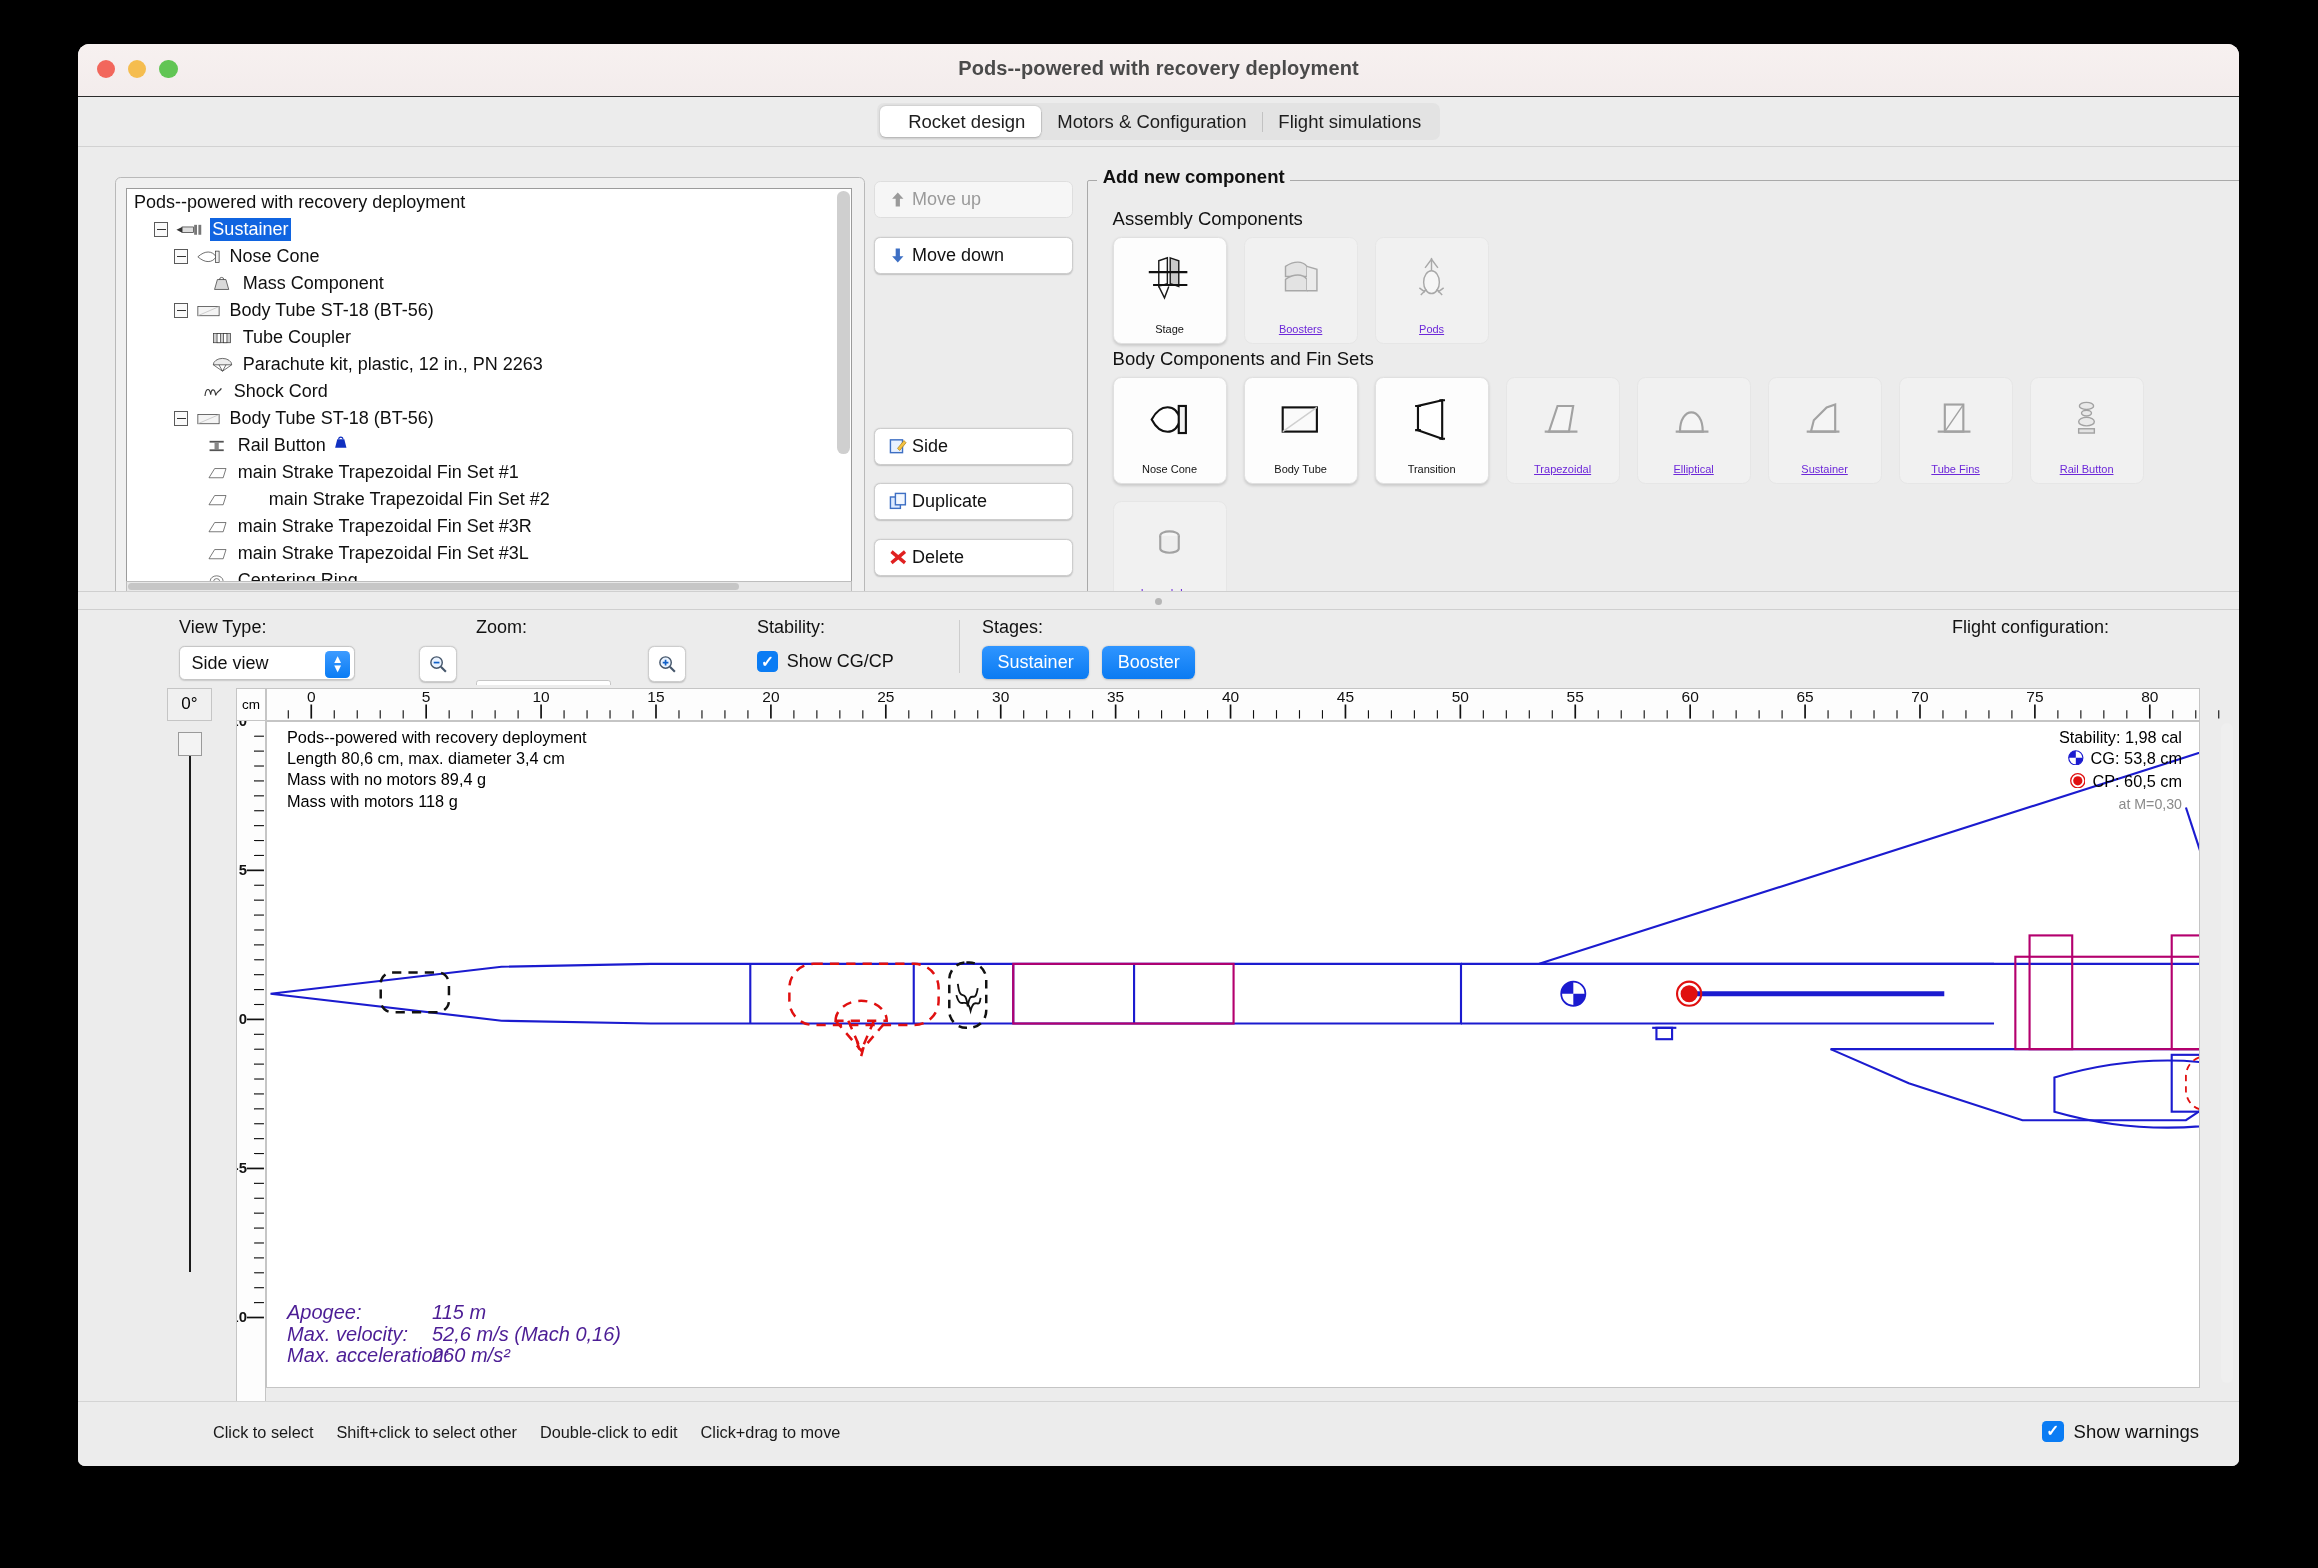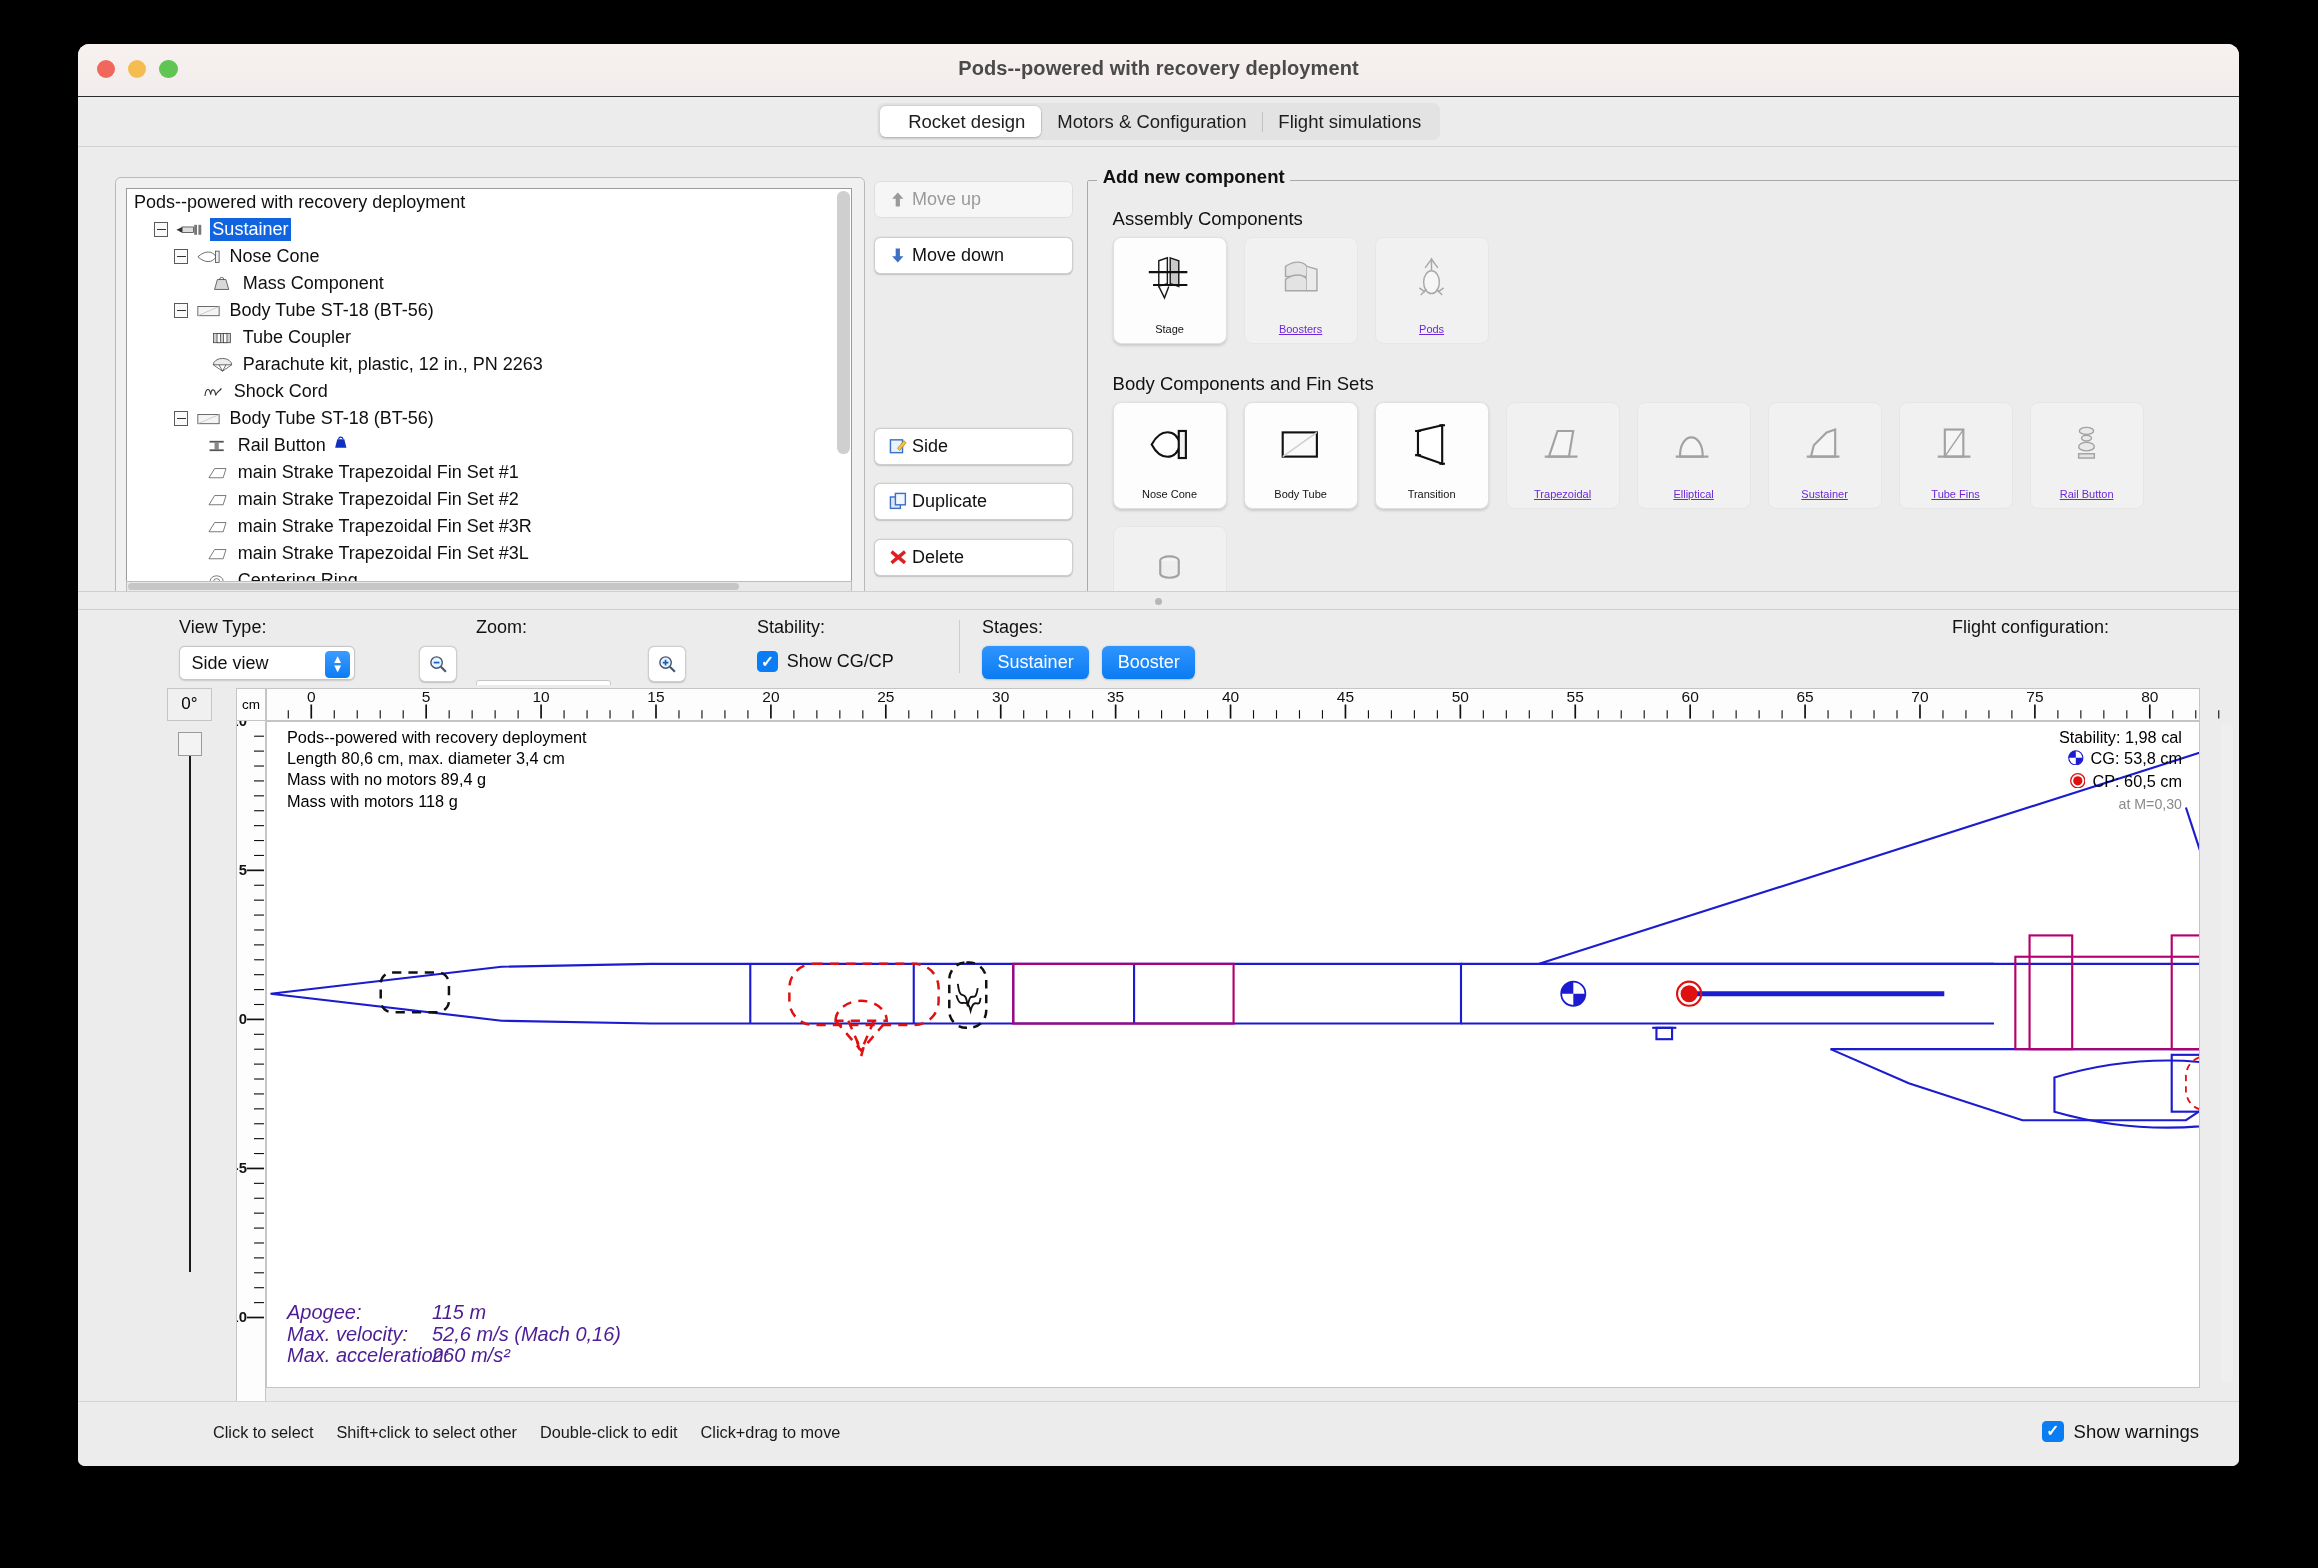--- a/index.html
+++ b/index.html
@@ -263,21 +263,21 @@
 
         <div class="treerow" style="padding-left:75px;">
           <span class="ticon">
             <svg width="23" height="15.6" viewBox="0 0 32 22">
                 <path d="M4 18 L12 5 L28 5 L24 18 Z" fill="#fff" stroke="#444"></path>
               </svg>
           </span>
           <span>main Strake Trapezoidal Fin Set #1</span>
         </div>
 
-        <div class="treerow" style="padding-left:75px;">
+        <div class="treerow" style="padding-left:75px;gap:31px;">
           <span class="ticon">
             <svg width="23" height="15.6" viewBox="0 0 32 22">
                 <path d="M4 18 L12 5 L28 5 L24 18 Z" fill="#fff" stroke="#444"></path>
               </svg>
           </span>
           <span>main Strake Trapezoidal Fin Set #2</span>
         </div>
 
         <div class="treerow" style="padding-left:75px;">
           <span class="ticon">
@@ -394,21 +394,21 @@
                   <ellipse cx="37" cy="38" rx="11" ry="16" fill="#fff" stroke="#333" stroke-width="2"></ellipse>
                   <path d="M37 4 L37 22" stroke="#333" stroke-width="2"></path>
                   <path d="M22 56 L30 48 M52 56 L44 48 M20 46 L28 52 M54 46 L46 52" stroke="#333" stroke-width="2"></path>
                   <path d="M28 18 L37 6 L46 18" fill="none" stroke="#333" stroke-width="2"></path>
                 </svg>
             </span>
             <span class="clabel">Pods</span>
           </div>
         </div>
 
-        <div class="secttl" style="margin-top:29px;">Body Components and Fin Sets</div>
+        <div class="secttl" style="margin-top:4px;">Body Components and Fin Sets</div>
         <div class="cardrow">
           <div class="ccard">
             <span class="cglyph">
               <svg width="53" height="47" viewBox="0 0 74 66">
                   <path d="M12 33 C24 10, 46 10, 52 33 C46 56, 24 56, 12 33 Z" fill="#fff" stroke="#111" stroke-width="3"></path>
                   <rect x="50" y="14" width="10" height="38" fill="#f2f2f2" stroke="#111" stroke-width="3"></rect>
                 </svg>
             </span>
             <span class="clabel">Nose Cone</span>
           </div>

